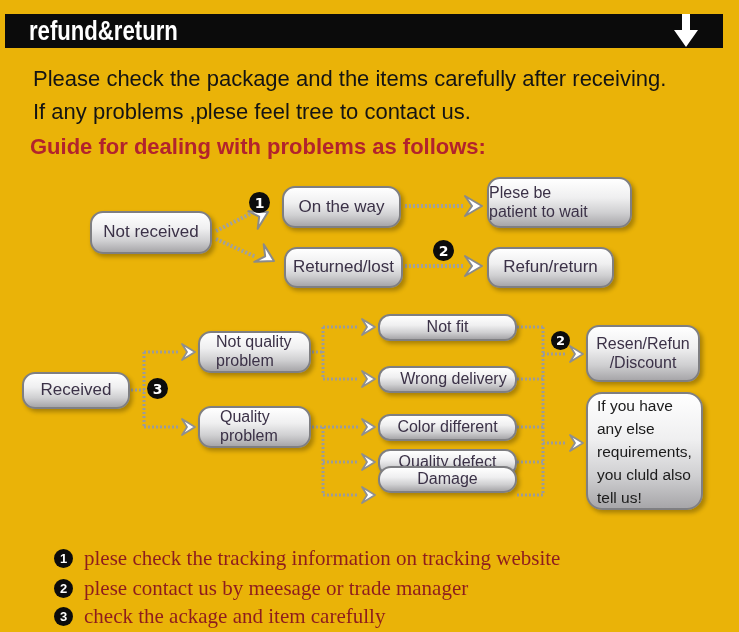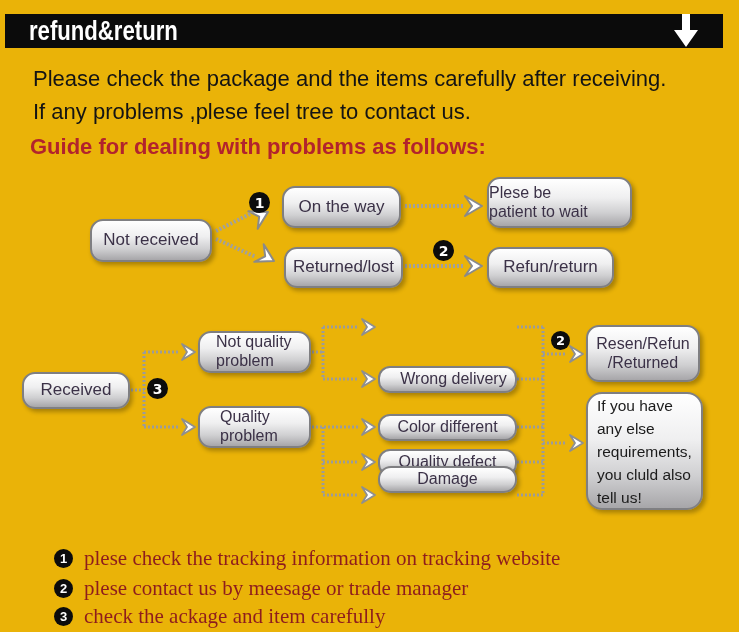--- a/index.html
+++ b/index.html
@@ -136,41 +136,42 @@
         </g>
       <g transform="translate(583,354)">
           <polygon points="-13,-8 0,0 -13,8 -8,0"></polygon>
         </g>
       <g transform="translate(583,443)">
           <polygon points="-13,-8 0,0 -13,8 -8,0"></polygon>
         </g>
     </g>
   </svg>
 
-  <div class="fbox lg" style="left:90px;top:219px;width:122px;height:43px;">Not received</div>
+  <div class="fbox lg" style="left:90px;top:211px;width:122px;height:43px;">Not received</div>
   <div class="fbox lg" style="left:282px;top:186px;width:119px;height:42px;">On the way</div>
   <div class="fbox leftal" style="left:487px;top:177px;width:145px;height:51px;">Plese be
 patient to wait</div>
   <div class="fbox lg" style="left:284px;top:247px;width:119px;height:41px;">Returned/lost</div>
   <div class="fbox lg" style="left:487px;top:247px;width:127px;height:41px;">Refun/return</div>
 
   <div class="nbadge" style="left:249px;top:192px;width:21px;height:21px;font-size:14px;">1</div>
   <div class="nbadge" style="left:433px;top:240px;width:21px;height:21px;font-size:14px;">2</div>
 
   <div class="fbox lg" style="left:22px;top:372px;width:108px;height:37px;">Received</div>
   <div class="fbox leftal" style="left:198px;top:331px;width:113px;height:42px;padding-left:16px;">Not quality
 problem</div>
   <div class="fbox leftal" style="left:198px;top:406px;width:113px;height:42px;padding-left:20px;">Quality
 problem</div>
+  <div class="fbox" style="left:378px;top:314px;width:139px;height:27px;border-radius:12px;">Not fit</div>
   <div class="fbox" style="left:378px;top:366px;width:139px;height:27px;border-radius:12px;padding-left:12px;">Wrong delivery</div>
   <div class="fbox" style="left:378px;top:414px;width:139px;height:27px;border-radius:12px;">Color different</div>
   <div class="fbox" style="left:378px;top:449px;width:139px;height:27px;border-radius:12px;">Quality defect</div>
   <div class="fbox" style="left:378px;top:466px;width:139px;height:27px;border-radius:13px;">Damage</div>
   <div class="fbox" style="left:586px;top:325px;width:114px;height:57px;">Resen/Refun
-/Returned</div>
+/Discount</div>
   <div class="fbox leftal note" style="left:586px;top:392px;width:117px;height:118px;padding-left:9px;">If you have
 any else
 requirements,
 you cluld also
 tell us!</div>
 
   <div class="nbadge" style="left:147px;top:378px;width:21px;height:21px;font-size:14px;">3</div>
   <div class="nbadge" style="left:551px;top:331px;width:19px;height:19px;font-size:13px;">2</div>
 
   <div class="footnote" style="top:546px;">

